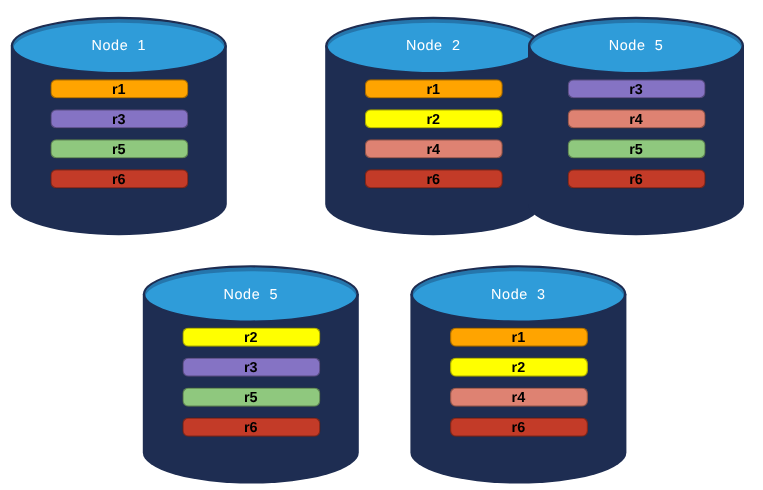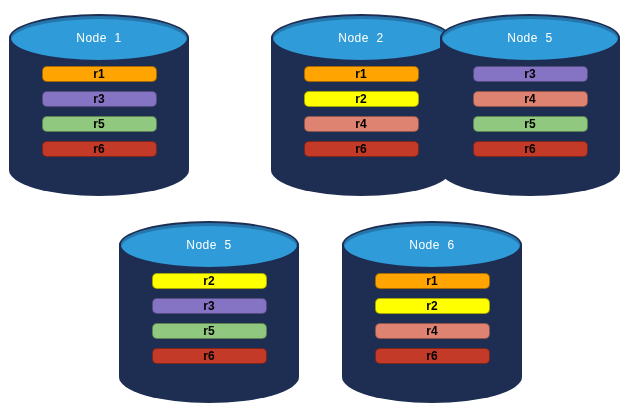--- a/index.html
+++ b/index.html
@@ -130,21 +130,21 @@
       <div class="bar" style="background: rgb(255, 255, 0); border-color: rgba(0, 0, 0, 0.35);">r2</div>
       <div class="bar" style="background: rgb(133, 115, 196); border-color: rgba(0, 0, 0, 0.35);">r3</div>
       <div class="bar" style="background: rgb(143, 200, 126); border-color: rgba(0, 0, 0, 0.35);">r5</div>
       <div class="bar" style="background: rgb(195, 59, 40); border-color: rgba(0, 0, 0, 0.35);">r6</div>
     </div>
   </div>
 
   <div class="node n5">
     <div class="cyl-body"></div>
     <div class="cyl-top">
-      <span class="title">Node  6</span>
+      <span class="title">Node  3</span>
     </div>
     <div class="bars">
       <div class="bar" style="background: rgb(255, 164, 0); border-color: rgba(0, 0, 0, 0.35);">r1</div>
       <div class="bar" style="background: rgb(255, 255, 0); border-color: rgba(0, 0, 0, 0.35);">r2</div>
       <div class="bar" style="background: rgb(222, 130, 114); border-color: rgba(0, 0, 0, 0.35);">r4</div>
       <div class="bar" style="background: rgb(195, 59, 40); border-color: rgba(0, 0, 0, 0.35);">r6</div>
     </div>
   </div>
 
 </div>

